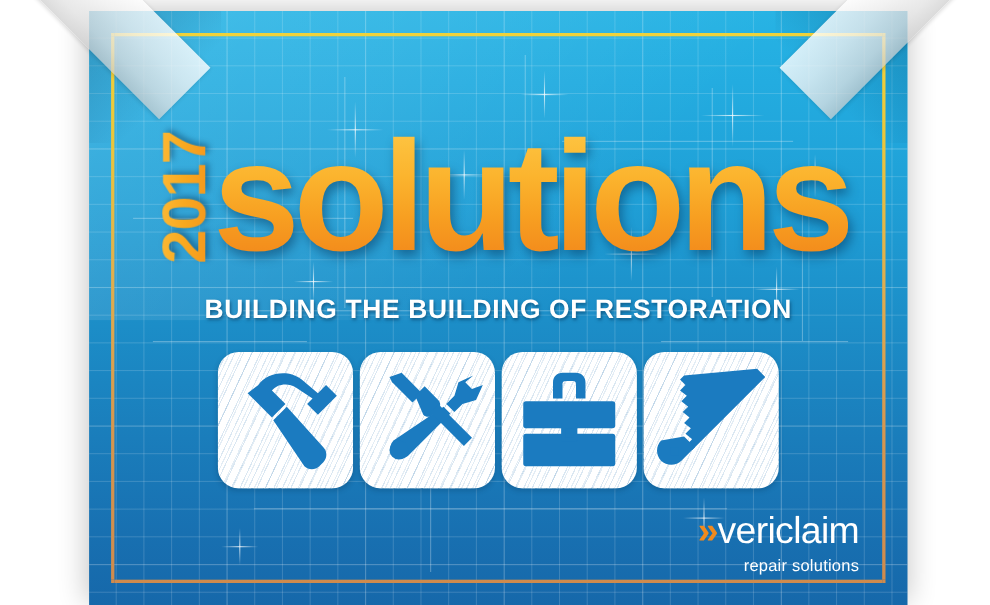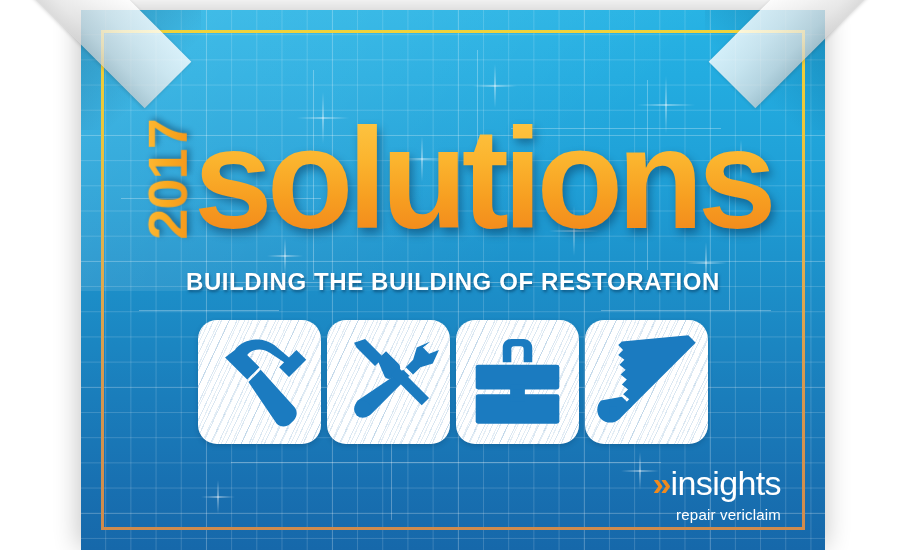--- a/index.html
+++ b/index.html
@@ -414,22 +414,22 @@
                    L28 36 L32 32 L27 28 L31 24 L27 20 L30 17 Z"></path>
 
           <path d="M30 62 L38 70 L28 80 C24 84 17 84 13 80 C9 76 9 69 13 65 Z"></path>
           <path d="M20 70 L26 70 L26 76 L20 76 Z" fill="#ffffff"></path>
         </svg>
       </div>
 
     </div>
 
     <div class="logo">
-      <div class="logo-main"><span class="chev">»</span><span>insights</span></div>
-      <div class="logo-sub">repair vericlaim</div>
+      <div class="logo-main"><span class="chev">»</span><span>vericlaim</span></div>
+      <div class="logo-sub">repair solutions</div>
     </div>
 
   </div>
 
   <div class="tape tape-tl">
     
   </div>
   <div class="tape tape-tr">
     
   </div>

